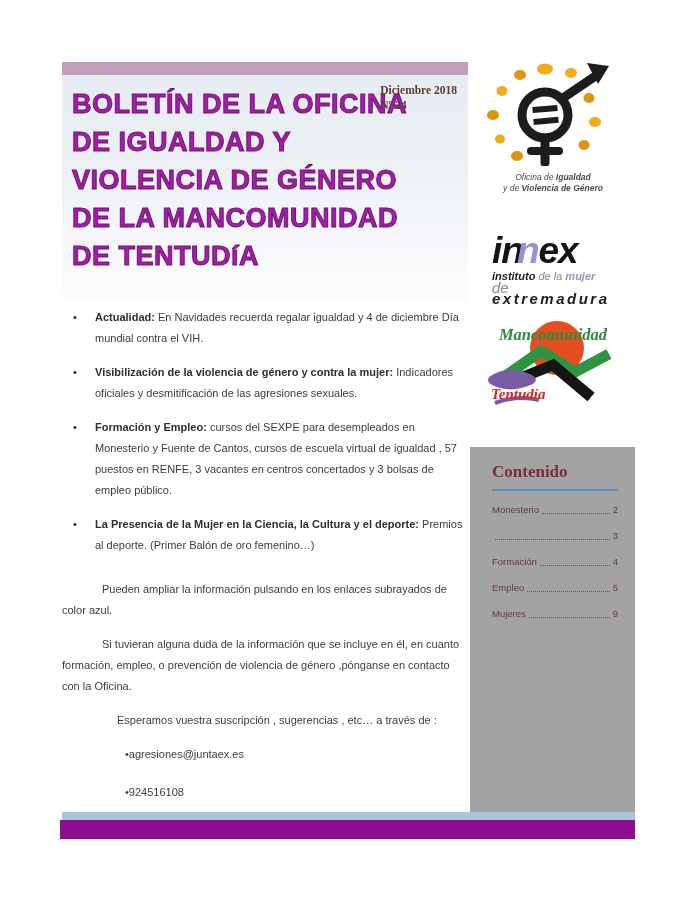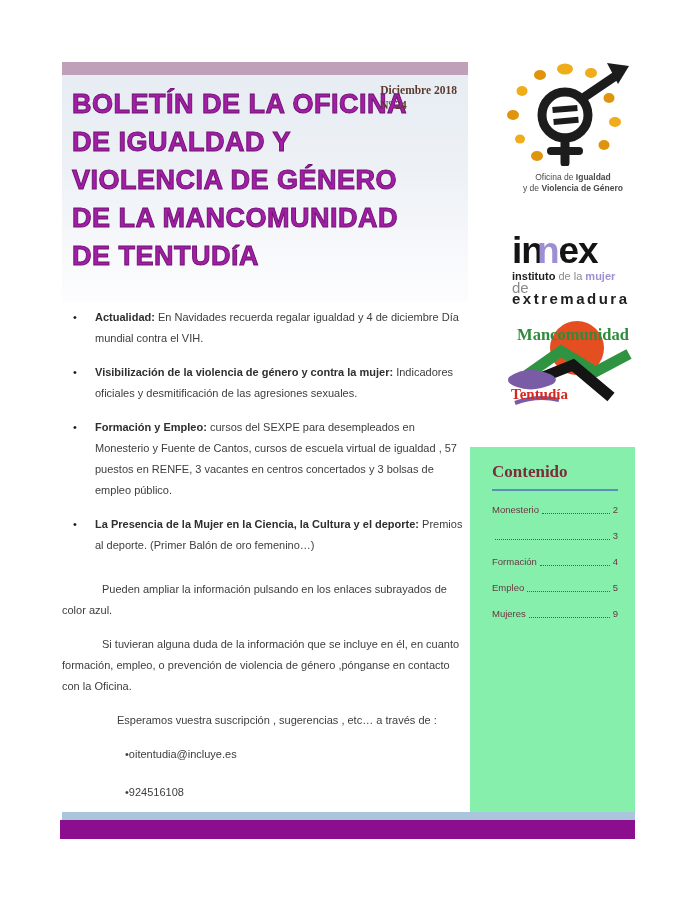--- a/index.html
+++ b/index.html
@@ -19,21 +19,21 @@
     color:#a21ea6; font-weight:bold; font-size:27px; line-height:38px;
     letter-spacing:0.5px; -webkit-text-stroke:1px #701273;
   }
   .date-block {
     position:absolute; top:21px; right:11px; text-align:left;
     font-family:"Liberation Serif", serif; font-weight:bold;
     font-size:11.5px; line-height:15px; color:#5d3a2e;
   }
 
   
-  .logo-col { position:absolute; left:498px; top:60px; width:150px; }
+  .logo-col { position:absolute; left:478px; top:60px; width:150px;font-style:italic; }
   .sun-logo-wrap { text-align:center; }
   .oficina-text {
     margin-top:2px; text-align:center; font-size:8.5px; line-height:11px; color:#4a4a4a;
   }
   .imex-logo { margin-top:7px; padding-left:14px; }
   .imex-word { font-weight:bold; font-size:37px; line-height:34px; letter-spacing:-1px; color:#141414;margin-top:40px; }
   .imex-word .n2 { color:#9d8fd2; margin-left:-6px; }
   .imex-sub1 { margin-top:3px; font-size:11px; line-height:11px; color:#8a8a8a; }
   .imex-sub1 .b { font-weight:bold; color:#202020; }
   .imex-sub1 .mujer { font-weight:bold; color:#9d8fd2; }
@@ -51,21 +51,21 @@
   .bullet-marker { flex:0 0 33px; padding-left:11px; box-sizing:border-box; color:#1a1a1a; }
   .bullet-body { flex:1; }
   .bullet-body b { color:#2f2f2f; }
   .para { margin:0 0 13px 0; text-indent:40px; }
   .para.more-indent { text-indent:55px; }
   .contact-line { margin:0 0 17px 63px; }
 
   
   .sidebar {
     position:absolute; left:470px; top:447px; width:165px; height:365px;
-    background:#86efac; box-sizing:border-box;
+    background:#a3a3a3; box-sizing:border-box;
   }
   .toc-title {
     margin:15px 17px 0 22px; padding-bottom:7px;
     font-family:"Liberation Serif", serif; font-weight:bold;
     font-size:17px; color:#7c2d3a;
     border-bottom:2px solid #5d8fb5;
   }
   .toc-list { margin:12px 17px 0 22px; }
   .toc-item {
     display:flex; align-items:flex-end; margin-bottom:12px;
@@ -180,21 +180,21 @@
       <li>
         <span class="bullet-marker">•</span>
         <span class="bullet-body"><b>La Presencia de la Mujer en la Ciencia, la Cultura y el deporte:</b><span> Premios al deporte. (Primer Balón de oro femenino…)</span></span>
       </li>
     </ul>
 
     <div style="height:10px"></div>
     <p class="para">Pueden ampliar la información pulsando en los enlaces  subrayados de color azul.</p>
     <p class="para">Si tuvieran alguna duda de la información que se incluye en él, en cuanto formación, empleo, o prevención de violencia de género ,pónganse en contacto con la Oficina.</p>
     <p class="para more-indent">Esperamos vuestra  suscripción , sugerencias , etc… a través  de :</p>
-    <p class="contact-line">•oitentudia@incluye.es</p>
+    <p class="contact-line">•agresiones@juntaex.es</p>
     <p class="contact-line">•924516108</p>
   </div>
 
   <div class="sidebar">
     <div class="toc-title">Contenido</div>
     <div class="toc-list">
       <div class="toc-item">
         <span class="toc-label">Monesterio</span>
         <span class="toc-leader"></span>
         <span class="toc-page">2</span>

